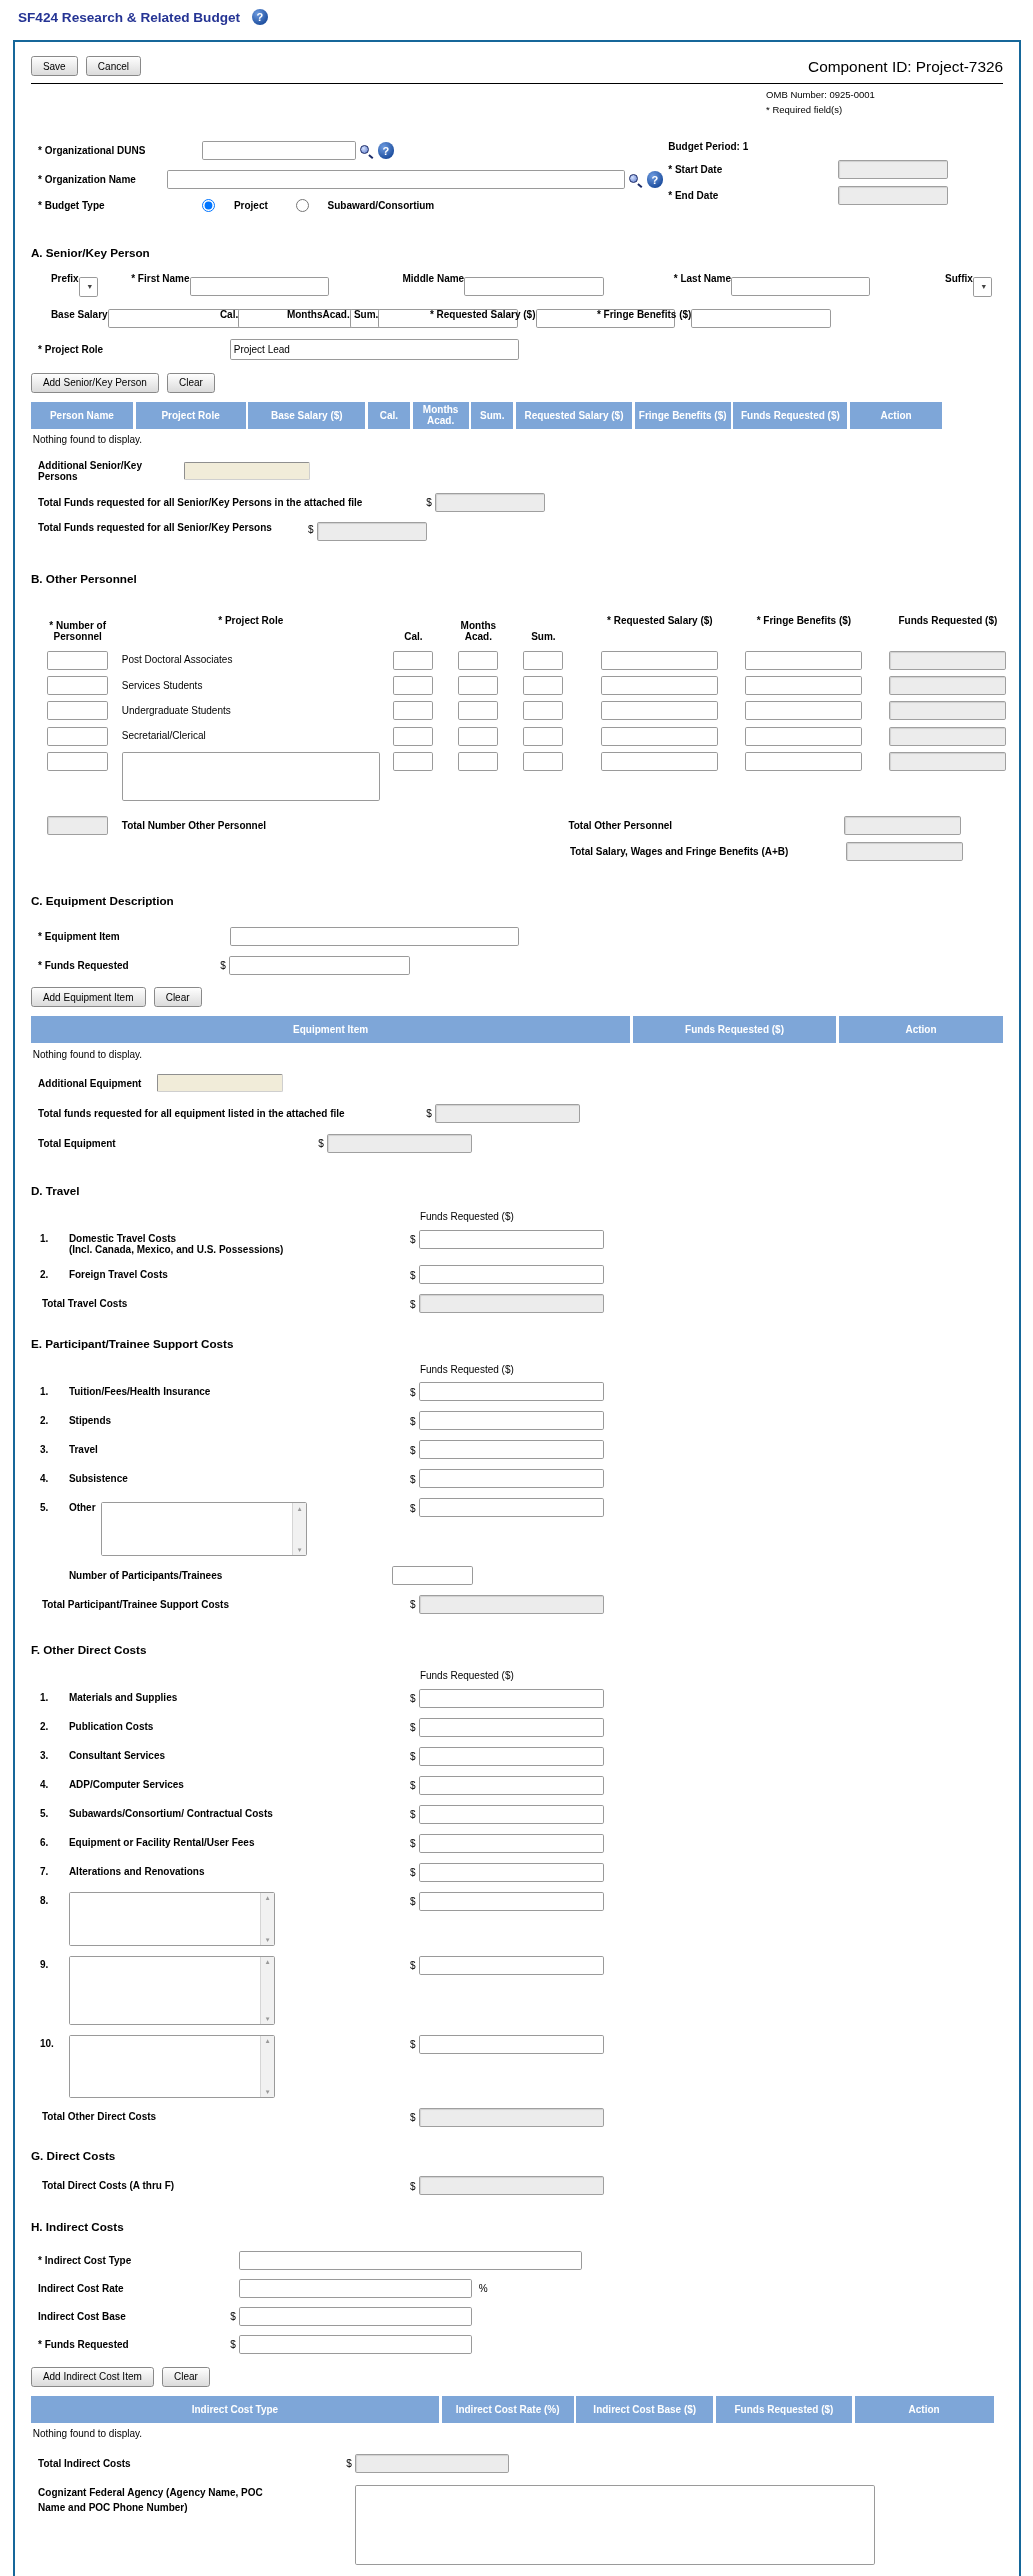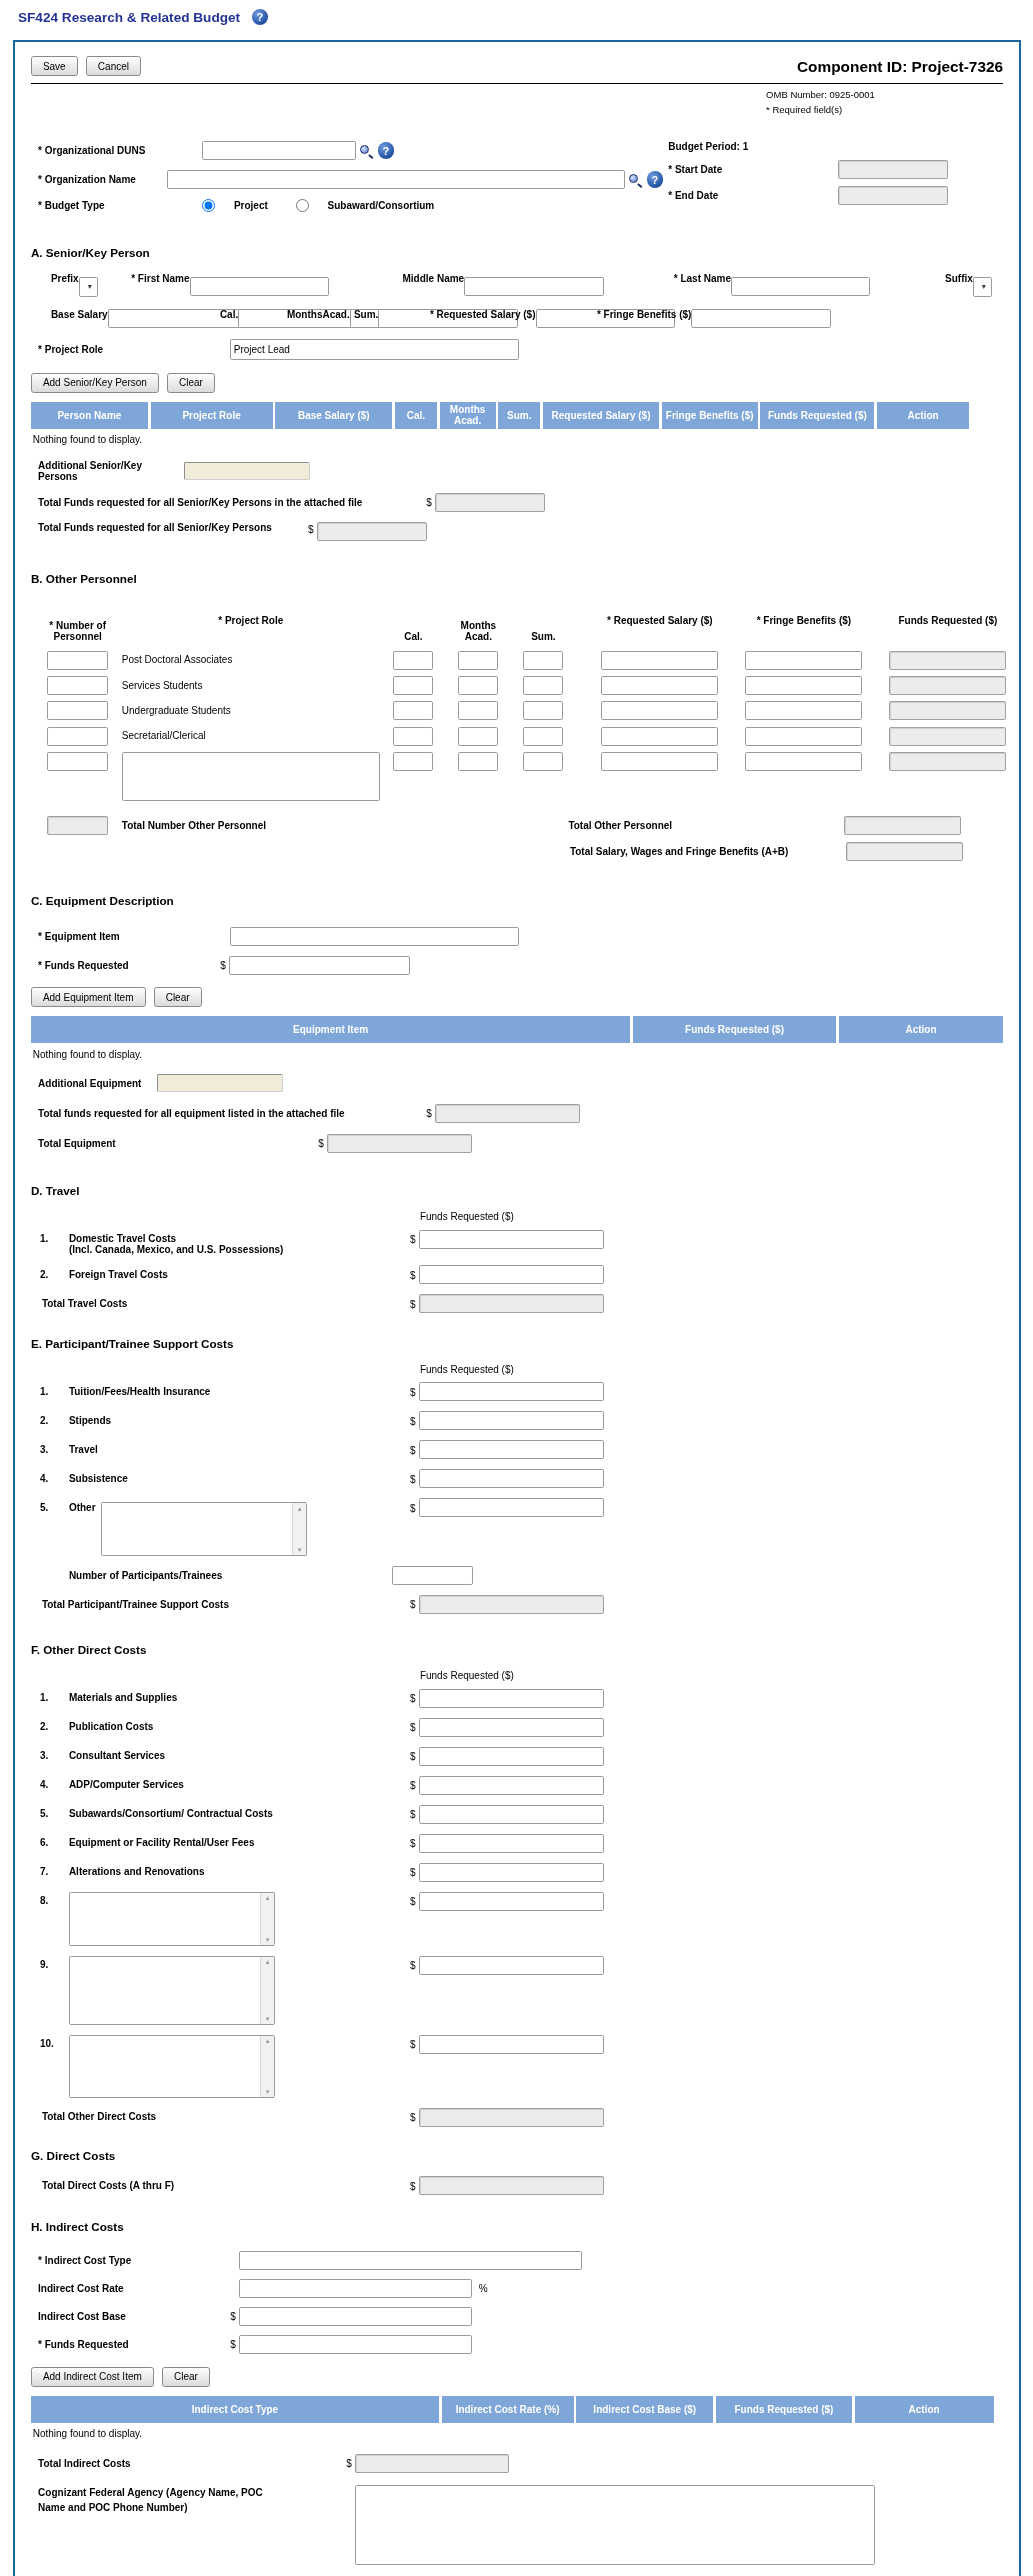--- a/index.html
+++ b/index.html
@@ -9,21 +9,21 @@
 
   .page-title { display:flex; align-items:center; gap:6.3px; margin:9px 0 14.5px 18px;
     font-size:13.6px; font-weight:bold; color:#253494; }
 
   .panel { margin:0 12.6px 22px; border:2.7px solid #16679a; padding:14.5px 16.3px 14.5px; background:#fff; }
 
   .btn { font-family:inherit; font-size:10px; color:#000; padding:2.7px 11px; height:20px;
     background:linear-gradient(#fefefe,#dbdbdb); border:0.9px solid #898989; border-radius:2.7px; cursor:pointer; }
 
   .toolbar { display:flex; justify-content:space-between; align-items:flex-end; }
-  .component-id { font-size:15.4px; font-weight:bold;text-align:center; }
+  .component-id { font-size:15.4px; font-weight:normal;text-align:center; }
   hr.sep { border:none; border-top:1.8px solid #000; margin:7.2px 0 3.6px; }
 
   .meta { margin-left:auto; width:154px; margin-right:83px; font-size:9.5px; line-height:1.55; }
 
   .inp { height:19px; border:0.9px solid #9a9a9a; border-radius:1.8px; background:#fff; padding:0 2.7px; font:inherit; }
   .dis  { background:#ececec; border:0.9px solid #9f9f9f; box-shadow:inset 0.9px 0.9px 0.9px rgba(0,0,0,0.12); }
   .beige { background:#f1ecd9; border:0.9px solid; border-color:#8f8f8f #cfcfcf #cfcfcf #8f8f8f; height:18px; }
 
   .sel { width:47px; height:20px; border:0.9px solid #9a9a9a; border-radius:1.8px; background:#fff;
     display:flex; align-items:center; justify-content:flex-end; padding-right:3.6px; color:#444; font-size:7.2px; }
@@ -215,22 +215,22 @@
       <div class="t-label" style="width:192px">* Project Role</div>
       <input class="inp" style="width: 289px; height: 21px;" value="Project Lead">
     </div>
 
     <div style="margin:12.6px 0 3.6px">
       <button class="btn">Add Senior/Key Person</button>
       <button class="btn" style="margin-left:5.4px">Clear</button>
     </div>
 
     <div class="thead">
-      <div class="th" style="width:117px">Person Name</div>
-      <div class="th" style="width:122px">Project Role</div>
+      <div class="th" style="width:102px">Person Name</div>
+      <div class="th" style="width:110px">Project Role</div>
       <div class="th" style="width:117px">Base Salary ($)</div>
       <div class="th" style="width:42px">Cal.</div>
       <div class="th" style="width:56px">Months Acad.</div>
       <div class="th" style="width:42px">Sum.</div>
       <div class="th" style="width:116px">Requested Salary ($)</div>
       <div class="th" style="width:96px">Fringe Benefits ($)</div>
       <div class="th" style="width:114px">Funds Requested ($)</div>
       <div class="th" style="width:92px">Action</div>
     </div>
     <div class="empty-text">Nothing found to display.</div>

